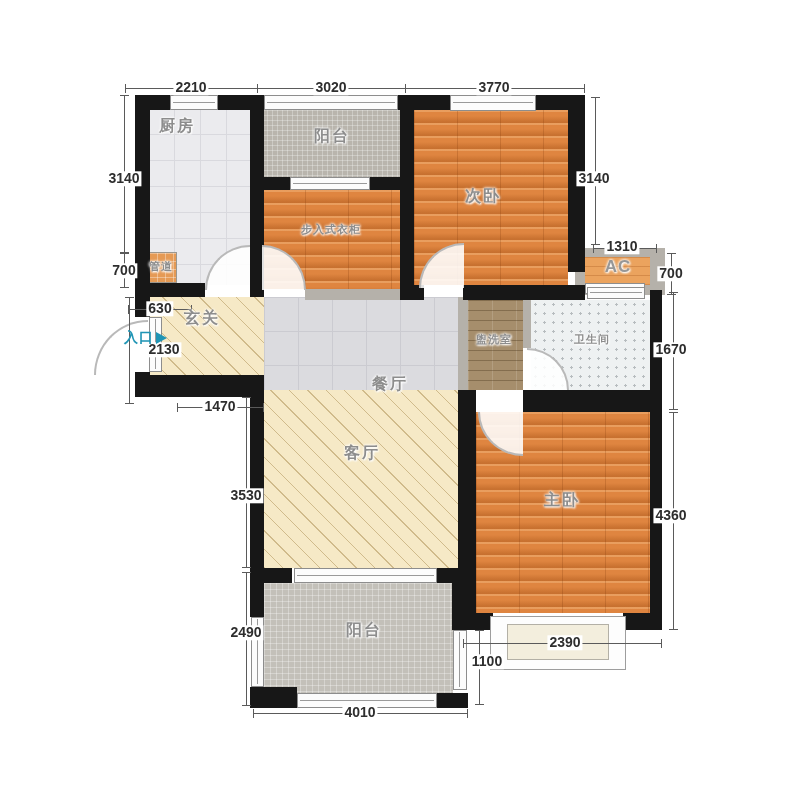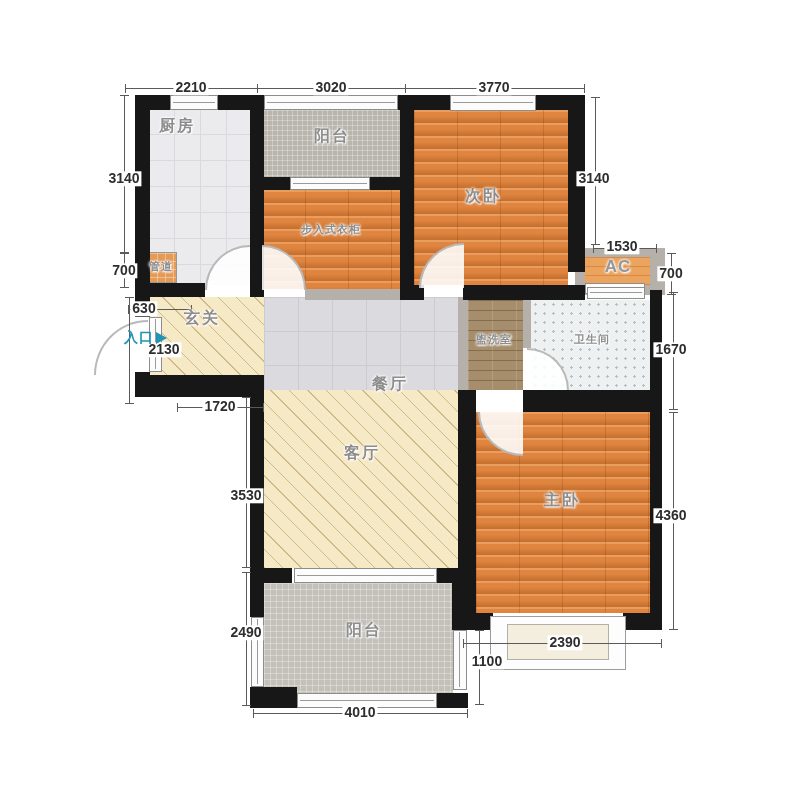--- a/index.html
+++ b/index.html
@@ -152,29 +152,29 @@
   <div class="dl v" style="left:671px;top:253px;height:42px"></div>
   <div class="dl v" style="left:595px;top:97px;height:148px"></div>
   <div class="dl v" style="left:673px;top:292px;height:118px"></div>
   <div class="dl v" style="left:673px;top:412px;height:218px"></div>
 
   <div class="dim" style="left:191px;top:88px">2210</div>
   <div class="dim" style="left:331px;top:88px">3020</div>
   <div class="dim" style="left:494px;top:88px">3770</div>
   <div class="dim" style="left:124px;top:179px">3140</div>
   <div class="dim" style="left:124px;top:271px">700</div>
-  <div class="dim" style="left:144px;top:309px">630</div>
+  <div class="dim" style="left:160px;top:309px">630</div>
   <div class="dim" style="left:164px;top:350px">2130</div>
-  <div class="dim" style="left:220px;top:407px">1720</div>
+  <div class="dim" style="left:220px;top:407px">1470</div>
   <div class="dim" style="left:246px;top:496px">3530</div>
   <div class="dim" style="left:246px;top:633px">2490</div>
   <div class="dim" style="left:360px;top:713px">4010</div>
   <div class="dim" style="left:487px;top:662px">1100</div>
   <div class="dim" style="left:565px;top:643px">2390</div>
-  <div class="dim" style="left:622px;top:247px">1530</div>
+  <div class="dim" style="left:622px;top:247px">1310</div>
   <div class="dim" style="left:671px;top:274px">700</div>
   <div class="dim" style="left:594px;top:179px">3140</div>
   <div class="dim" style="left:671px;top:350px">1670</div>
   <div class="dim" style="left:671px;top:516px">4360</div>
 
   <div class="rlabel" style="left:177px;top:126px">厨房</div>
   <div class="rlabel" style="left:332px;top:136px">阳台</div>
   <div class="rlabel" style="left:483px;top:196px">次卧</div>
   <div class="rlabel sm" style="left:331px;top:229px">步入式衣柜</div>
   <div class="rlabel sm" style="left:161px;top:266px">管道</div>

